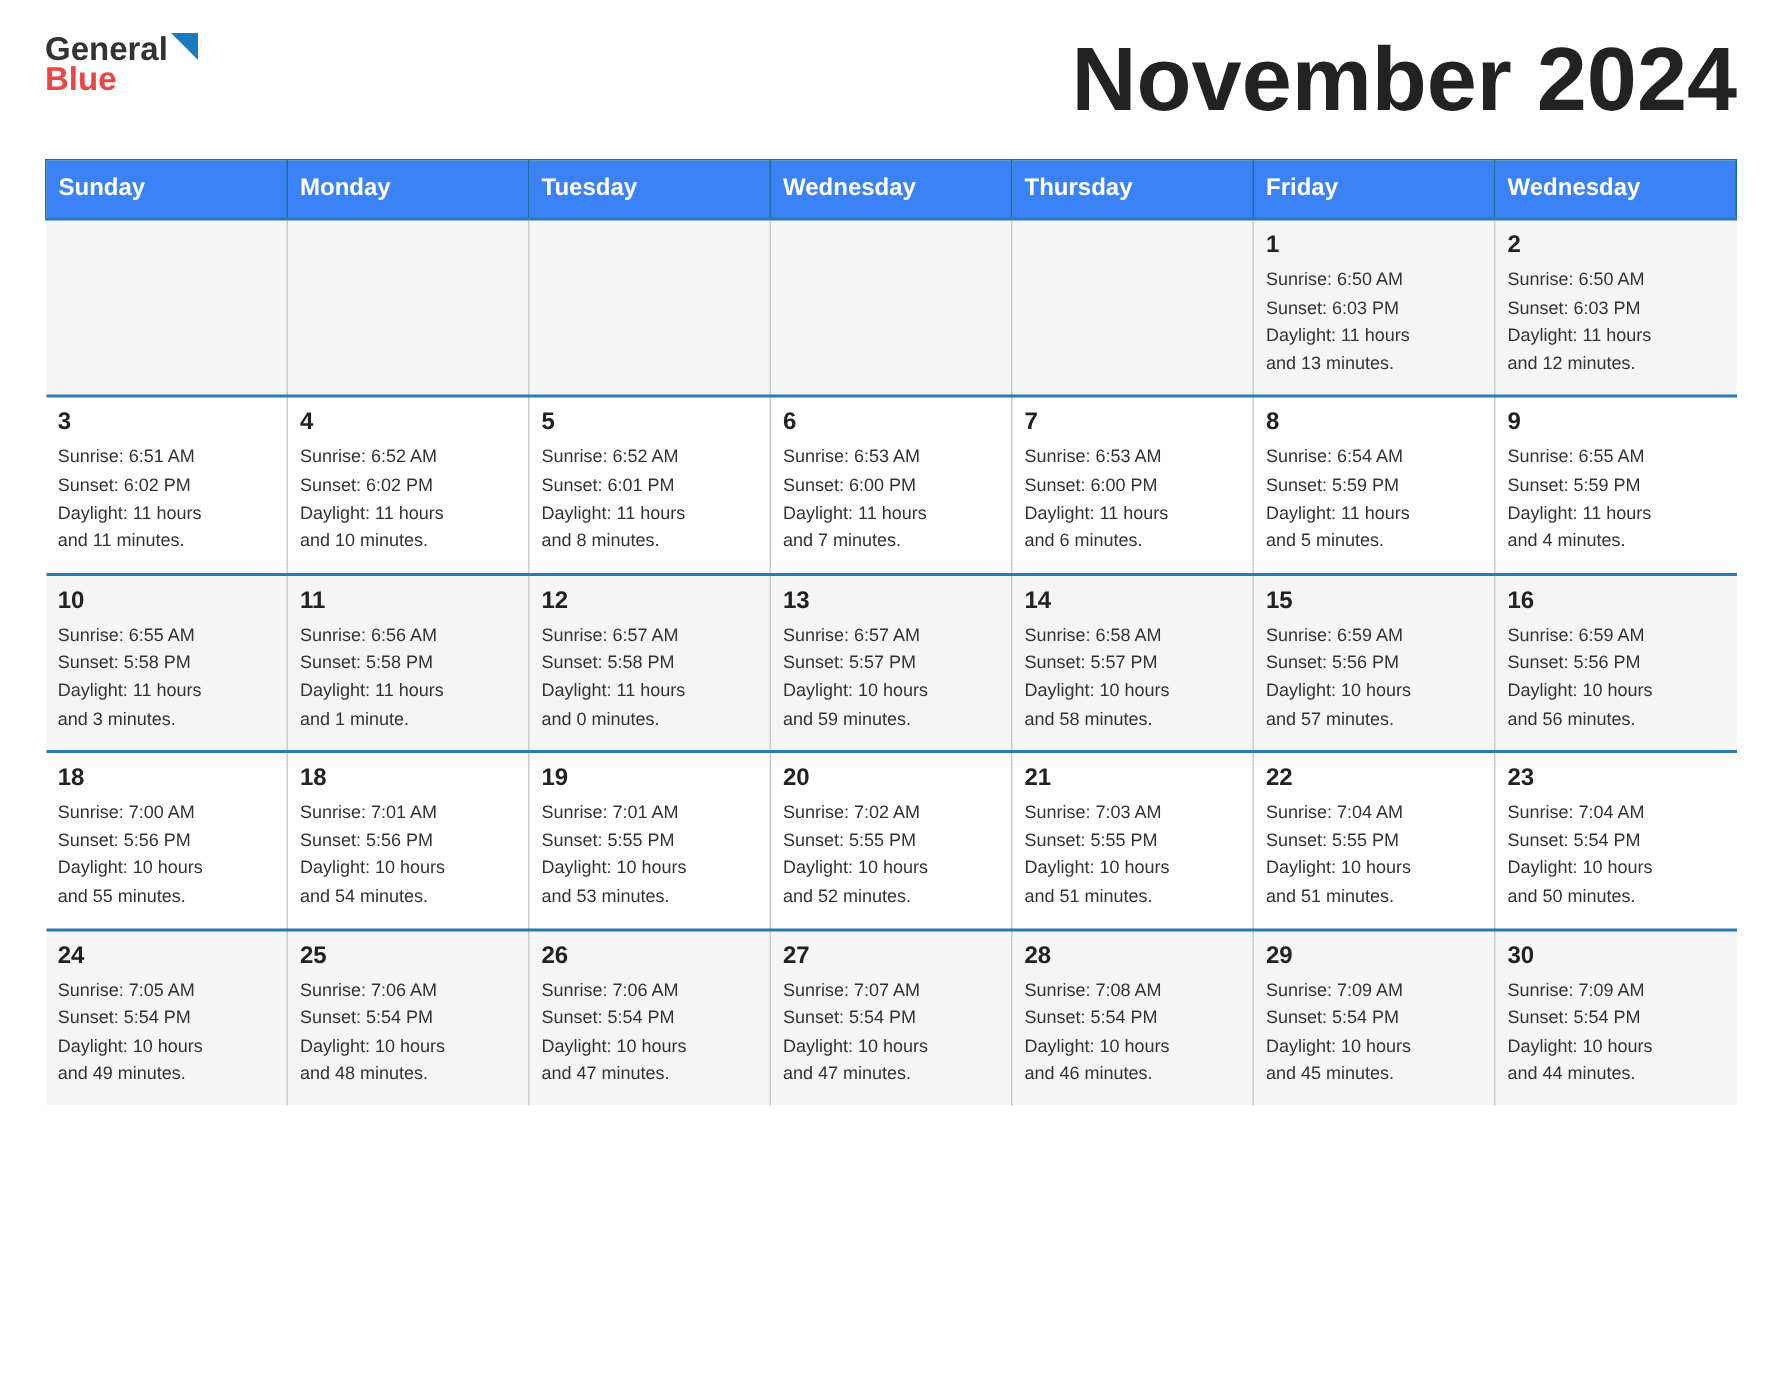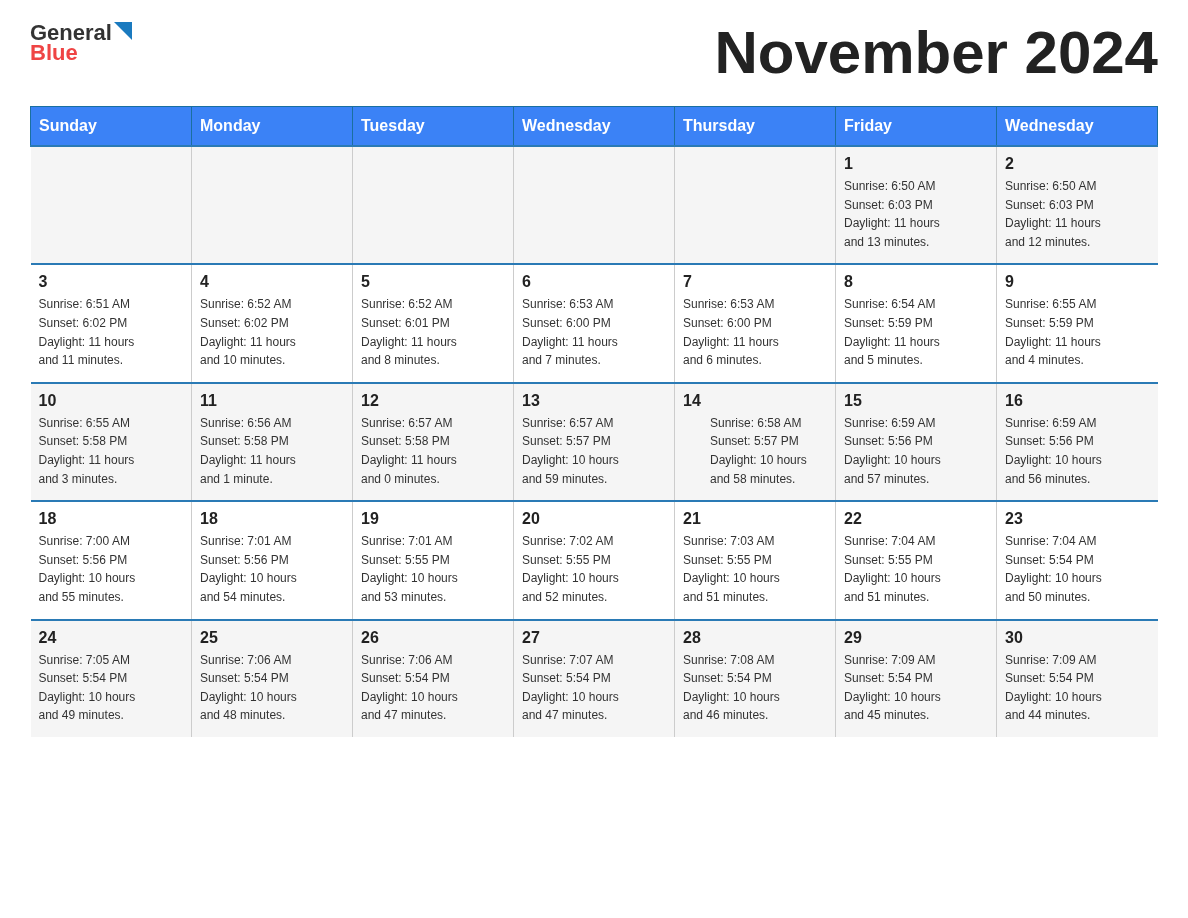--- a/index.html
+++ b/index.html
@@ -221,21 +221,21 @@
         </td>
         <td>
           <span class="day-num">13</span>
           <div class="day-info" style="white-space: pre-line;">Sunrise: 6:57 AM
 Sunset: 5:57 PM
 Daylight: 10 hours
 and 59 minutes.</div>
         </td>
         <td>
           <span class="day-num">14</span>
-          <div class="day-info" style="white-space: pre-line; margin-left: 27px;">Sunrise: 6:58 AM
+          <div class="day-info" style="white-space: pre-line;">Sunrise: 6:58 AM
 Sunset: 5:57 PM
 Daylight: 10 hours
 and 58 minutes.</div>
         </td>
         <td>
           <span class="day-num">15</span>
           <div class="day-info" style="white-space: pre-line;">Sunrise: 6:59 AM
 Sunset: 5:56 PM
 Daylight: 10 hours
 and 57 minutes.</div>

